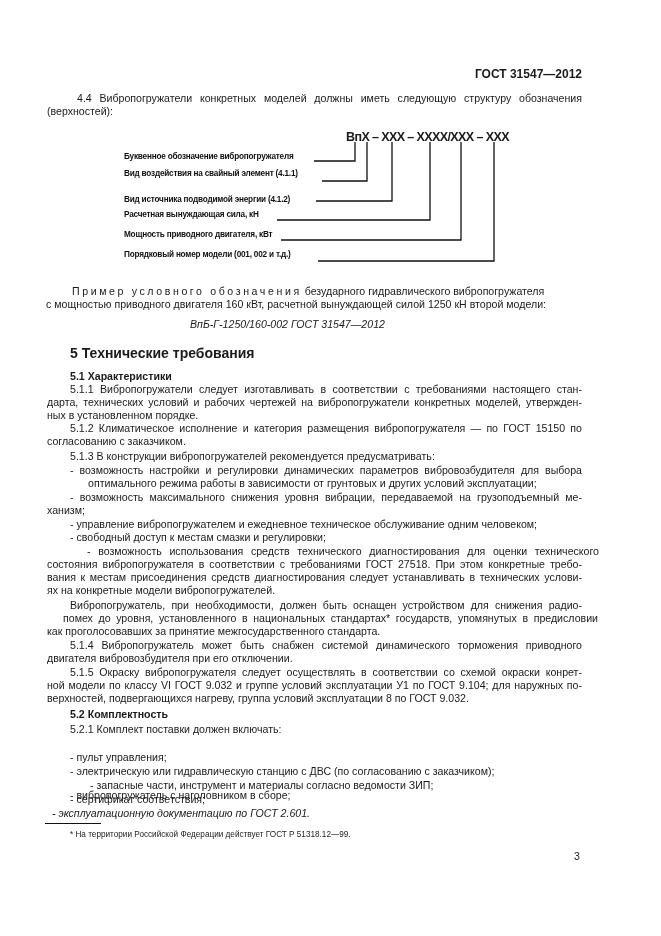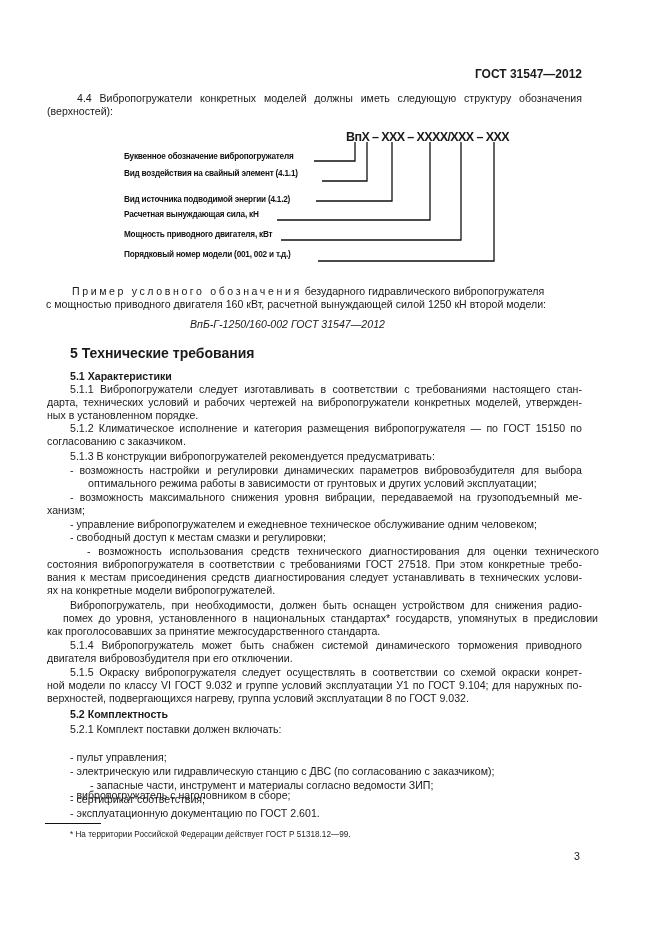--- a/index.html
+++ b/index.html
@@ -82,19 +82,19 @@
 
 <div class="abs h2" style="left:70px; top:708px;">5.2 Комплектность</div>
 
 <div>
   <div class="abs t" style="left:70px; top:723px;">5.2.1 Комплект поставки должен включать:</div>
   <div class="abs t" style="left:70px; top:769px;margin-top:20px;">- вибропогружатель с наголовником в сборе;</div>
   <div class="abs t" style="left:70px; top:751px;">- пульт управления;</div>
   <div class="abs t" style="left:70px; top:765px;">- электрическую или гидравлическую станцию с ДВС (по согласованию с заказчиком);</div>
   <div class="abs t" style="left:70px; top:779px;margin-left:20px;">- запасные части, инструмент и материалы согласно ведомости ЗИП;</div>
   <div class="abs t" style="left:70px; top:793px;">- сертификат соответствия;</div>
-  <div class="abs t" style="left:70px; top:807px;">- эксплуатационную документацию по ГОСТ 2.601.</div>
+  <div class="abs t" style="left:52px; top:807px;font-style:italic;">- эксплуатационную документацию по ГОСТ 2.601.</div>
 </div>
 
 <div class="abs" style="left:45px; top:823px; width:56px; height:1px; background:#111;"></div>
 <div class="abs fn" style="left:70px; top:830px;">* На территории Российской Федерации действует ГОСТ Р 51318.12—99.</div>
 
 <div class="abs t" style="left:574px; top:850px;">3</div>
 
 </body></html>

